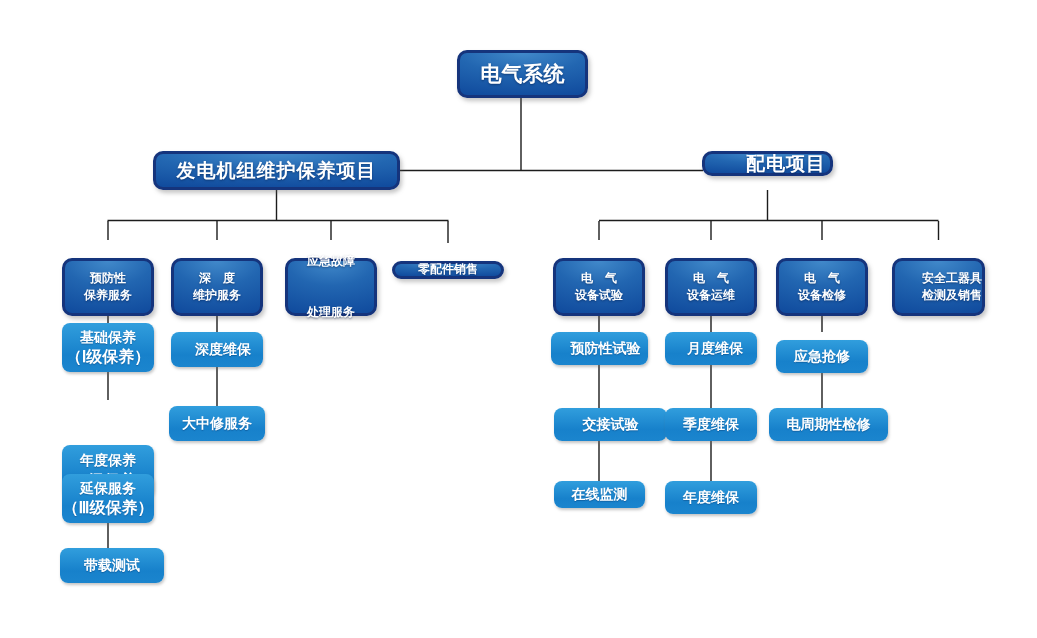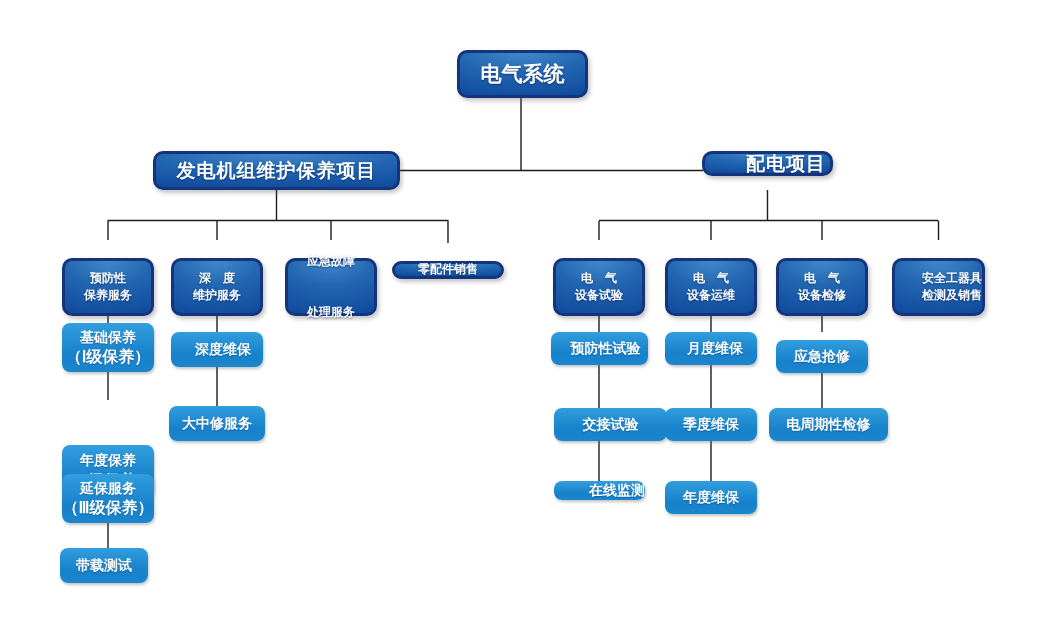--- a/index.html
+++ b/index.html
@@ -126,38 +126,38 @@
     <span class="ln sub">（Ⅰ级保养）</span>
   </div>
   <div class="node light" style="left:62px;top:400px;width:92px;height:52px;margin-top:45px;">
     <span class="ln">年度保养</span>
     <span class="ln sub">（Ⅱ级保养）</span>
   </div>
   <div class="node light" style="left:62px;top:474px;width:92px;height:49px;">
     <span class="ln">延保服务</span>
     <span class="ln sub">（Ⅲ级保养）</span>
   </div>
-  <div class="node light" style="left:60px;top:548px;width:88px;height:35px;justify-content:center;">
+  <div class="node light" style="left:60px;top:548px;width:104px;height:35px;justify-content:center;">
     <span class="ln">带载测试</span>
   </div>
 
   <div class="node light" style="left:171px;top:332px;width:92px;height:35px;padding-left:12px;">
     <span class="ln">深度维保</span>
   </div>
   <div class="node light" style="left:169px;top:406px;width:96px;height:35px;">
     <span class="ln">大中修服务</span>
   </div>
 
   <div class="node light" style="left:551px;top:332px;width:97px;height:33px;padding-left:12px;">
     <span class="ln">预防性试验</span>
   </div>
   <div class="node light" style="left:554px;top:408px;width:113px;height:33px;">
     <span class="ln">交接试验</span>
   </div>
-  <div class="node light" style="left:554px;top:481px;width:91px;height:19px;align-items:flex-end;">
+  <div class="node light" style="left:554px;top:481px;width:91px;height:27px;">
     <span class="ln">在线监测</span>
   </div>
 
   <div class="node light" style="left:665px;top:332px;width:92px;height:33px;padding-left:8px;">
     <span class="ln">月度维保</span>
   </div>
   <div class="node light" style="left:665px;top:408px;width:92px;height:33px;">
     <span class="ln">季度维保</span>
   </div>
   <div class="node light" style="left:665px;top:481px;width:92px;height:33px;">

